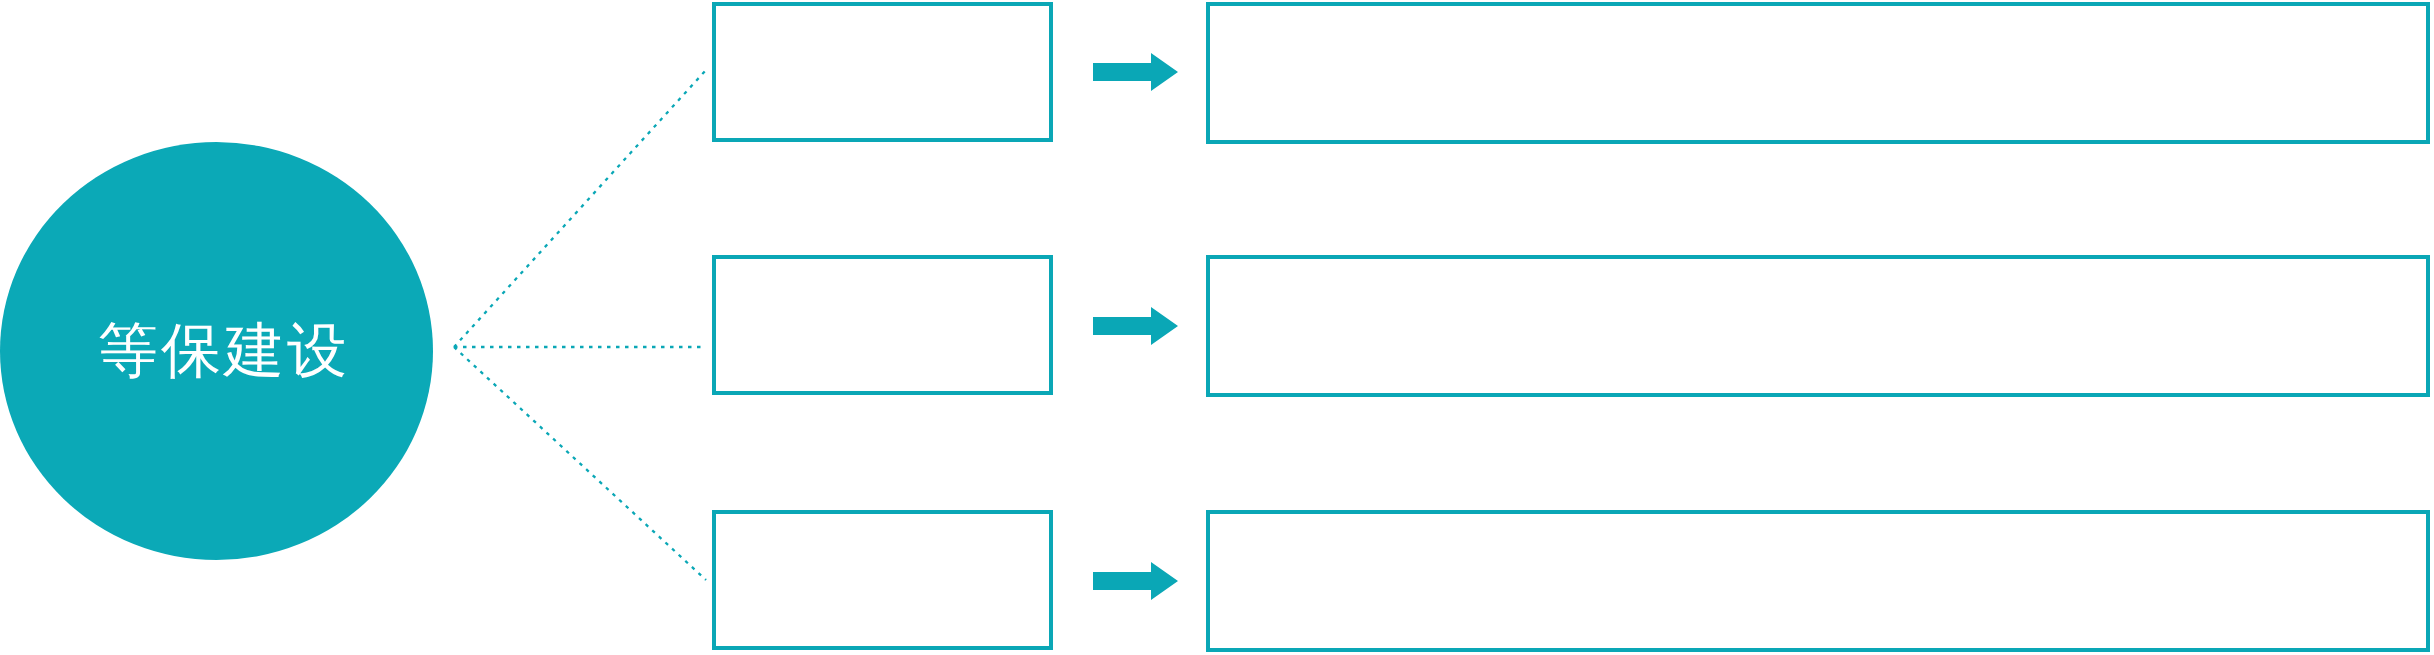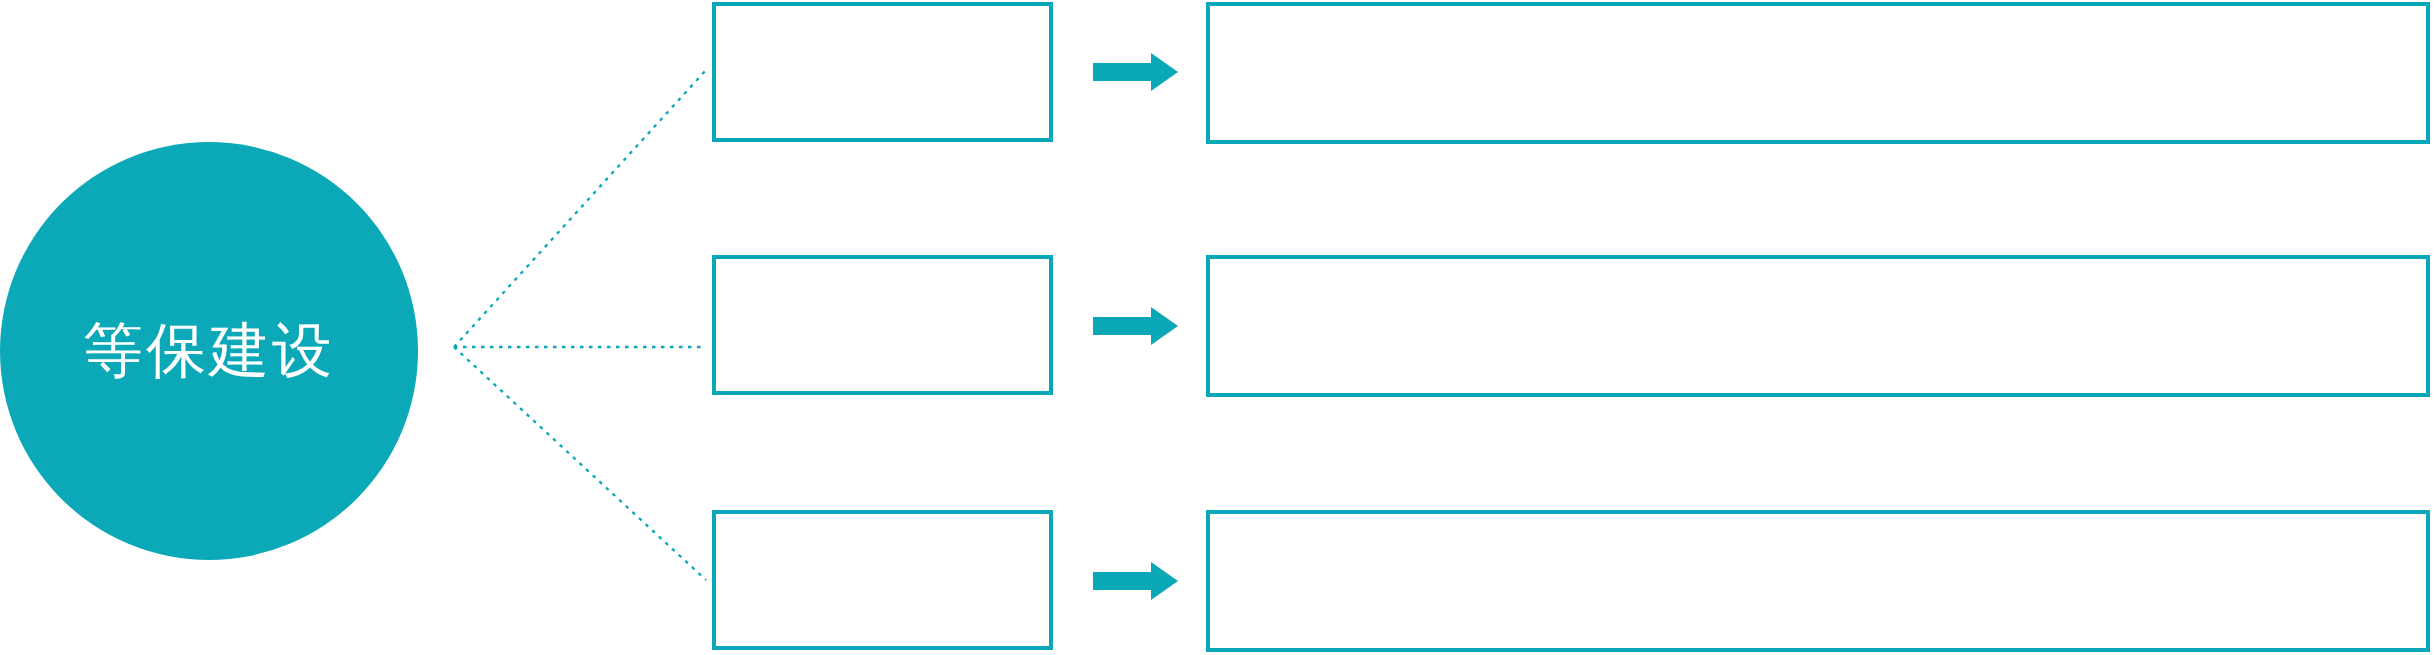--- a/index.html
+++ b/index.html
@@ -24,20 +24,21 @@
     border-radius:50%;
     background:var(--circle-fill);
     display:flex;flex-direction:column;
     align-items:center;justify-content:center;
     color:var(--text-on-circle);
     font-size:60px;
     font-weight:300;
     line-height:1.33;
     letter-spacing:3px;
     text-align:center;
+    padding-left:15px;
   }
   
   .connectors{
     position:absolute;left:0;top:0;width:2434px;height:655px;
   }
   .connectors line{
     stroke:var(--accent);
     stroke-width:2.3;
     stroke-dasharray:3.5 5.5;
     fill:none;

